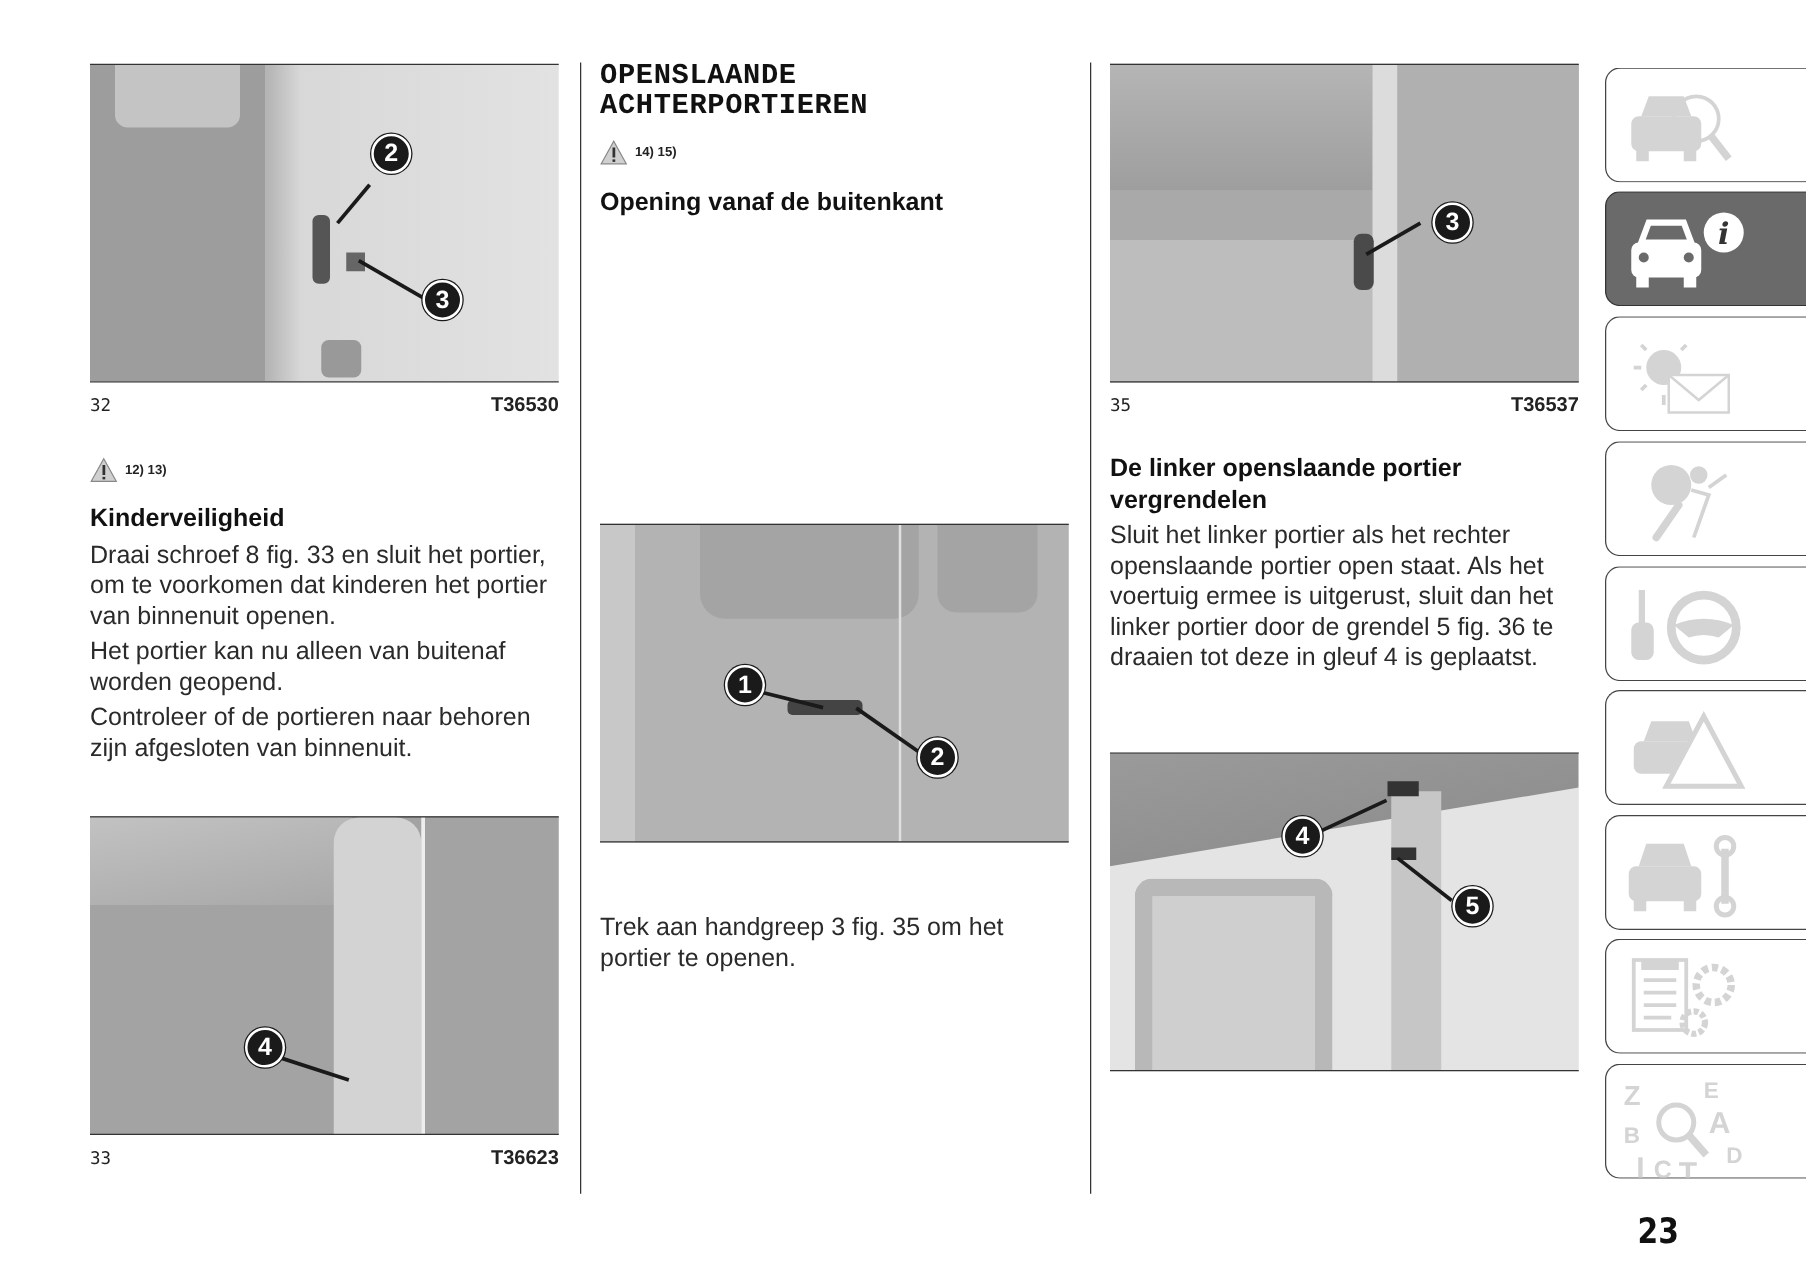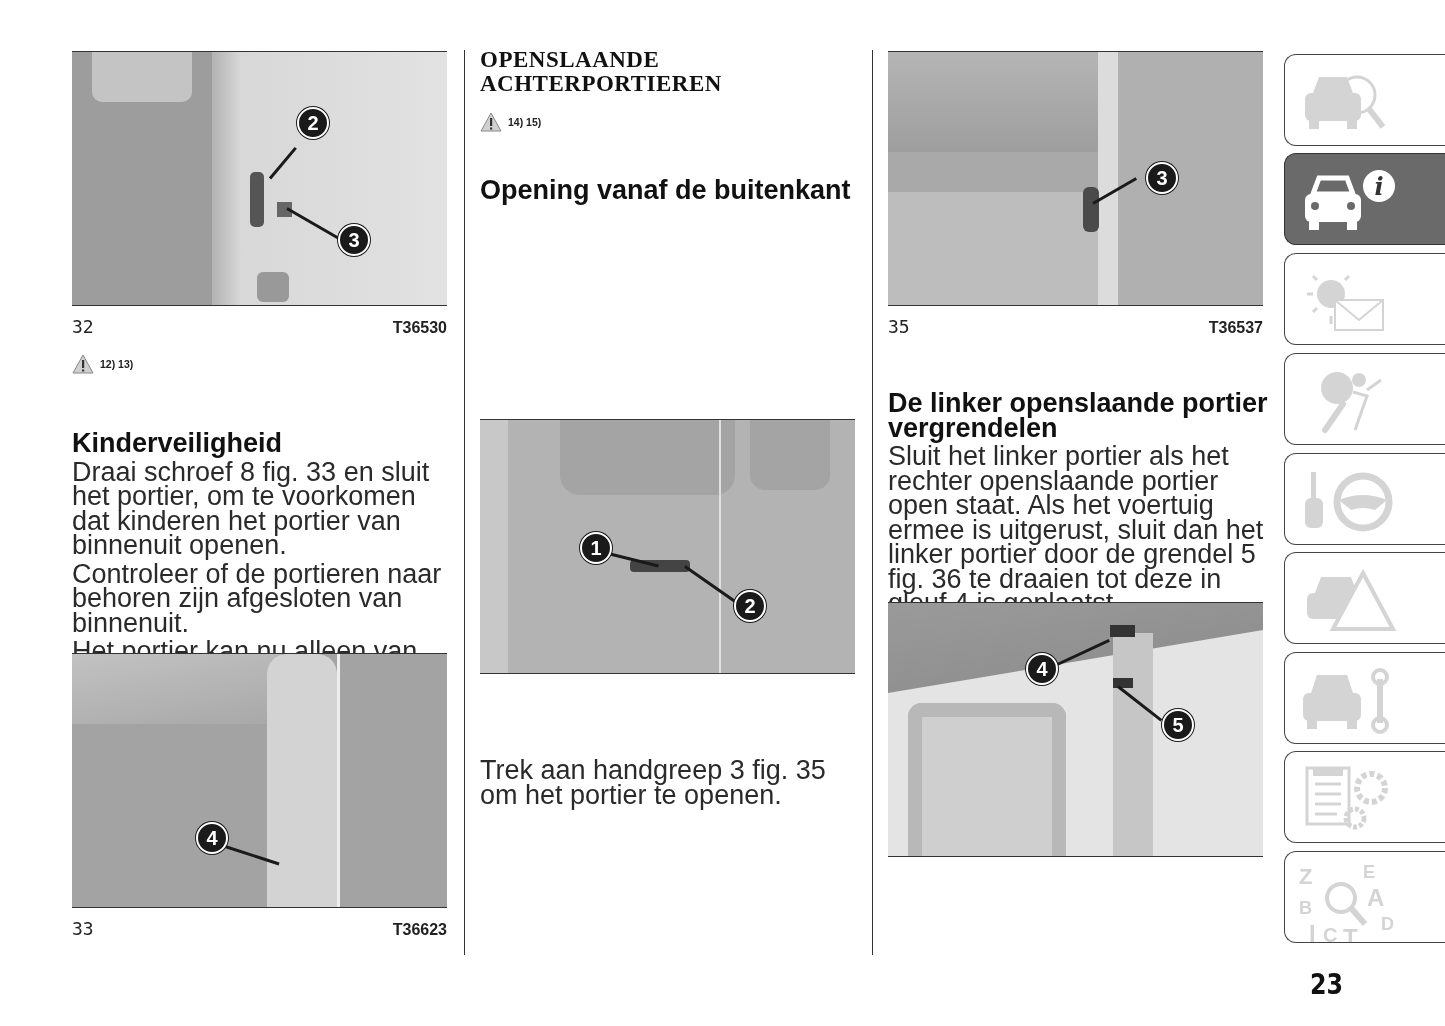--- a/index.html
+++ b/index.html
@@ -4,35 +4,35 @@
 <style>
   html, body { margin: 0; padding: 0; background: #ffffff; }
   body { width: 1445px; height: 1026px; position: relative; overflow: hidden;
          font-family: "Liberation Sans", sans-serif; color: #1a1a1a; }
   .col-divider { position: absolute; top: 50px; width: 1px; height: 905px; background: #333; }
 
   .figure { position: absolute; width: 375px; }
   .fig-frame { position: relative; width: 100%; border-top: 1.5px solid #333; border-bottom: 1.5px solid #333;
                background: #c9c9c9; overflow: hidden; }
   .fig-cap { display: flex; justify-content: space-between; align-items: baseline; margin-top: 10px; }
-  .fig-num { font-family: "DejaVu Sans Mono", monospace; font-size: 18px; color: #222; }
+  .fig-num { font-family: "DejaVu Sans Mono", monospace; font-size: 14px; color: #222; }
   .fig-code { font-size: 16px; font-weight: bold; color: #222; }
 
   .callout { position: absolute; width: 28px; height: 28px; border-radius: 50%; background: #1a1a1a;
              color: #fff; font-weight: bold; font-size: 20px; display: flex; align-items: center;
              justify-content: center; border: 2px solid #fff; box-shadow: 0 0 0 1px #1a1a1a; }
   .leader { position: absolute; height: 3px; background: #1a1a1a; transform-origin: 0 50%; }
 
   .warn-row { position: absolute; display: flex; align-items: center; gap: 6px; }
   .warn-icon { width: 22px; height: 20px; }
   .warn-refs { font-size: 10.5px; font-weight: bold; color: #222; }
 
-  .h1 { position: absolute; font-family: Liberation Serif, serif; font-weight: bold; font-size: 23px;
+  .h1 { position: absolute; font-family: Liberation Mono, monospace; font-weight: bold; font-size: 23px;
         line-height: 24px; letter-spacing: 0.5px; color: #111; margin: 0; }
-  .block { position: absolute; font-size: 27px; line-height: 24.5px; color: #2a2a2a; margin-top: 28px; }
+  .block { position: absolute; font-size: 20px; line-height: 24.5px; color: #2a2a2a; }
   .block p { margin: 0 0 4px 0; }
   .block .h2 { font-weight: bold; color: #111; }
   .block b { font-weight: bold; color: #111; }
 
   .tab { position: absolute; left: 1284px; width: 170px; height: 92px; border: 1.5px solid #444;
          border-right: none; border-radius: 12px 0 0 12px; background: #fff; box-sizing: border-box; }
   .tab.active { background: #6a6a6a; border-color: #333; }
   .tab svg { position: absolute; left: 12px; top: 10px; }
 
   .page-num { position: absolute; left: 1310px; top: 968px; font-family: "DejaVu Sans", sans-serif;
@@ -55,34 +55,34 @@
     <div class="callout" style="left:225px;top:55px;">2</div>
     <div class="leader" style="left:215px;top:155px;width:60px;transform:rotate(30deg);"></div>
     <div class="callout" style="left:266px;top:172px;">3</div>
   </div>
   <div class="fig-cap">
     <span class="fig-num">32</span>
     <span class="fig-code">T36530</span>
   </div>
 </div>
 
-<div class="warn-row" style="left:72px; top:354px;">
+<div class="warn-row" style="left:72px; top:366px;">
   <svg class="warn-icon" viewBox="0 0 22 20">
     <polygon points="11,1 21,19 1,19" fill="#d0d0d0" stroke="#888" stroke-width="1"></polygon>
     <rect x="10" y="6" width="2.2" height="8" fill="#333"></rect>
       <rect x="10" y="15.5" width="2.2" height="2" fill="#333"></rect>
   </svg>
   <span class="warn-refs">12) 13)</span>
 </div>
 
 <div class="block" style="left:72px; top:403px; width:380px;">
   <p class="h2">Kinderveiligheid</p>
   <p>Draai schroef 8 fig. 33 en sluit het portier, om te voorkomen dat kinderen het portier van binnenuit openen.</p>
+  <p>Het portier kan nu alleen van buitenaf worden geopend.</p>
   <p>Controleer of de portieren naar behoren zijn afgesloten van binnenuit.</p>
-  <p>Het portier kan nu alleen van buitenaf worden geopend.</p>
 </div>
 
 <div class="figure" style="left:72px; top:653px;">
   <div class="fig-frame" style="height:253px; background:#a3a3a3;">
     <div style="position:absolute;left:0;top:0;width:210px;height:70px;background:linear-gradient(170deg,#c2c2c2 0,#a8a8a8 100%);"></div>
     <div style="position:absolute;left:195px;top:0;width:70px;height:253px;background:#d3d3d3;border-radius:20px 20px 0 0;"></div>
     <div style="position:absolute;left:265px;top:0;width:3px;height:253px;background:#eee;"></div>
     <div class="leader" style="left:150px;top:190px;width:60px;transform:rotate(18deg);"></div>
     <div class="callout" style="left:124px;top:168px;">4</div>
   </div>

